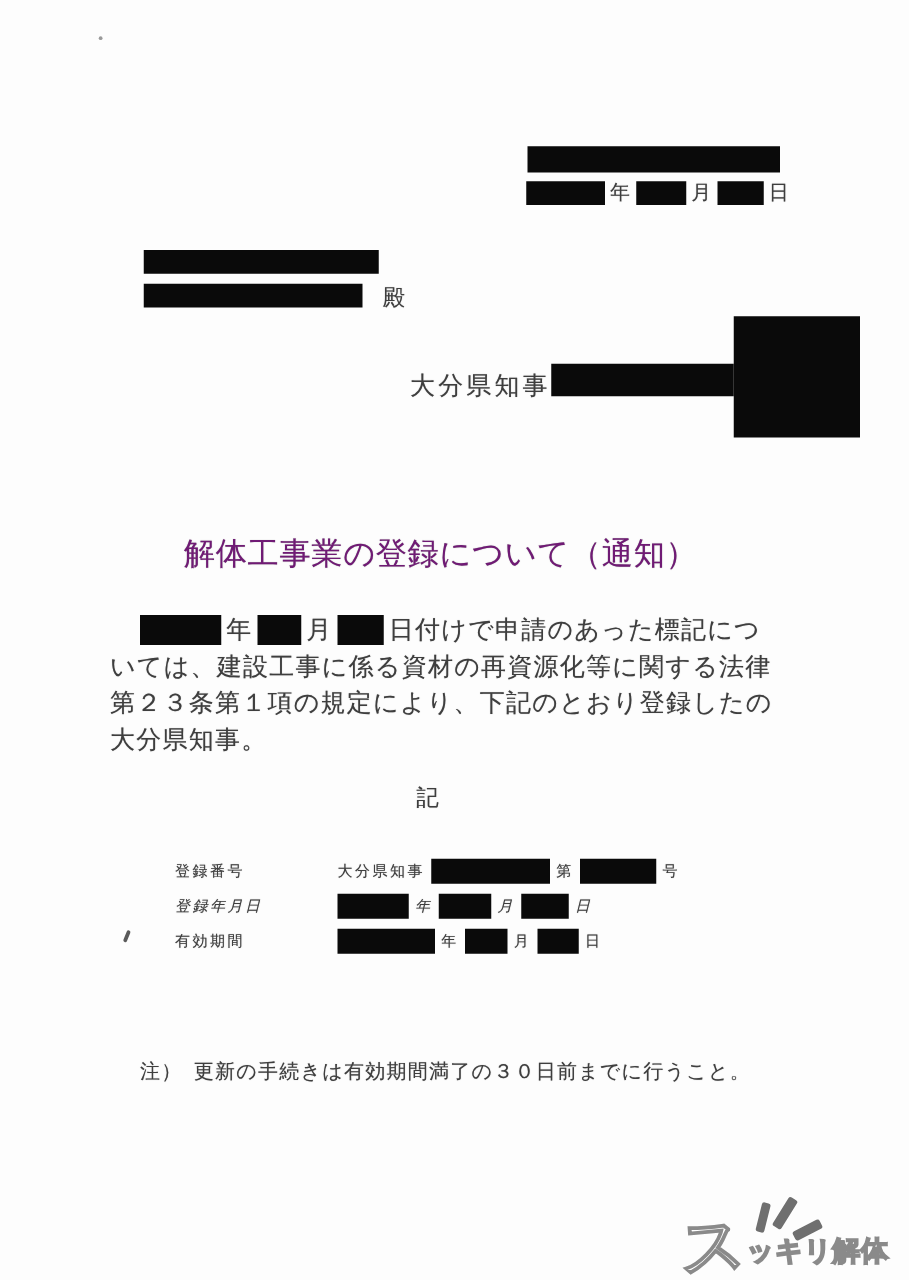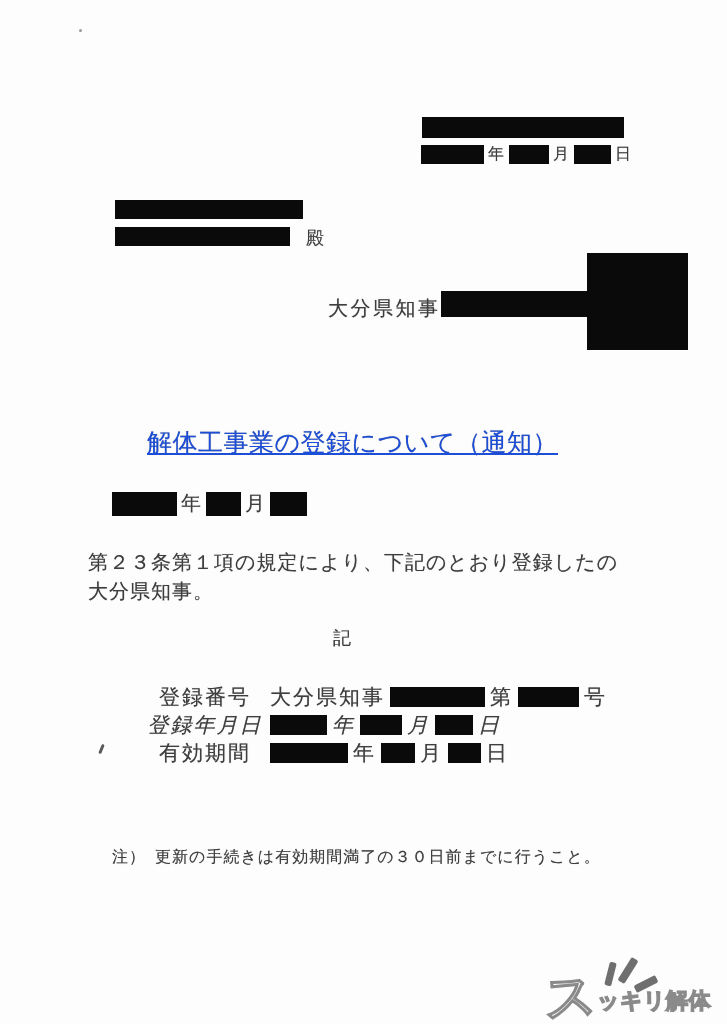--- a/index.html
+++ b/index.html
@@ -28,35 +28,35 @@
 
   .addr-bar-1   { left:115px; top:200px; width:188px; height:19px; }
   .addr-bar-2   { left:115px; top:227px; width:175px; height:19px; }
   .addr-suffix  { left:306px; top:226px; font-size:18px; }
 
   .issuer-title { left:328px; top:295px; font-size:20px; letter-spacing:2.5px; }
   .issuer-bar   { left:441px; top:291px; width:146px; height:26px; }
   .seal-square  { left:587px; top:253px; width:101px; height:97px; }
 
   
-  .doc-title { left:147px; top:426px; font-size:25px; letter-spacing:0.5px; color:#1d4ed8; white-space:nowrap;text-decoration:underline; }
+  .doc-title { left:147px; top:426px; font-size:25px; letter-spacing:0.5px; color:#701a75; white-space:nowrap; }
 
   
   .body-line { left:88px; font-size:20px; letter-spacing:1px; white-space:nowrap; height:27px; }
   .body-line-1 { top:490px; gap:4px; }
   .body-line-1 .bar { height:24px; }
   .body-line-2 { top:520px; }
   .body-line-3 { top:549px; }
   .body-line-4 { top:578px; }
   .indent { margin-left:24px; }
 
   .section-marker { left:333px; top:626px; font-size:18px; letter-spacing:1px; }
 
   
-  .detail-row { left:140px; height:24px; font-size:21px; letter-spacing:2px; white-space:nowrap;text-align:center; }
+  .detail-row { left:140px; height:24px; font-size:12px; letter-spacing:2px; white-space:nowrap; }
   .detail-row .label { display:inline-block; width:130px; flex:none; }
   .detail-row .value { display:flex; align-items:center; gap:5px; }
   .detail-row .bar { height:20px; }
   .row-regno  { top:685px; }
   .row-regdate{ top:713px;font-style:italic; }
   .row-valid  { top:741px;font-family:Liberation Mono, monospace; }
 
   
   .note-line { left:112px; top:847px; font-size:16px; letter-spacing:1px; white-space:nowrap; }
   .note-line .gap { display:inline-block; width:9px; }
@@ -109,21 +109,23 @@
   <div class="abs bar seal-square"></div>
 
   <div class="abs doc-title soft">解体工事業の登録について（通知）</div>
 
   <div class="abs hrow body-line body-line-1 soft">
     <span class="bar indent" style="width:65px"></span>
     <span>年</span>
     <span class="bar" style="width:35px"></span>
     <span>月</span>
     <span class="bar" style="width:37px"></span>
+    <span>日付けで申請のあった標記につ</span>
   </div>
+  <div class="abs body-line body-line-2 soft">いては、建設工事に係る資材の再資源化等に関する法律</div>
   <div class="abs body-line body-line-3 soft">第２３条第１項の規定により、下記のとおり登録したの</div>
   <div class="abs body-line body-line-4 soft">大分県知事。</div>
 
   <div class="abs section-marker soft">記</div>
 
   <div class="abs hrow detail-row row-regno soft">
     <span class="label">登録番号</span>
     <span class="value">
       <span>大分県知事</span>
       <span class="bar" style="width:95px"></span>

